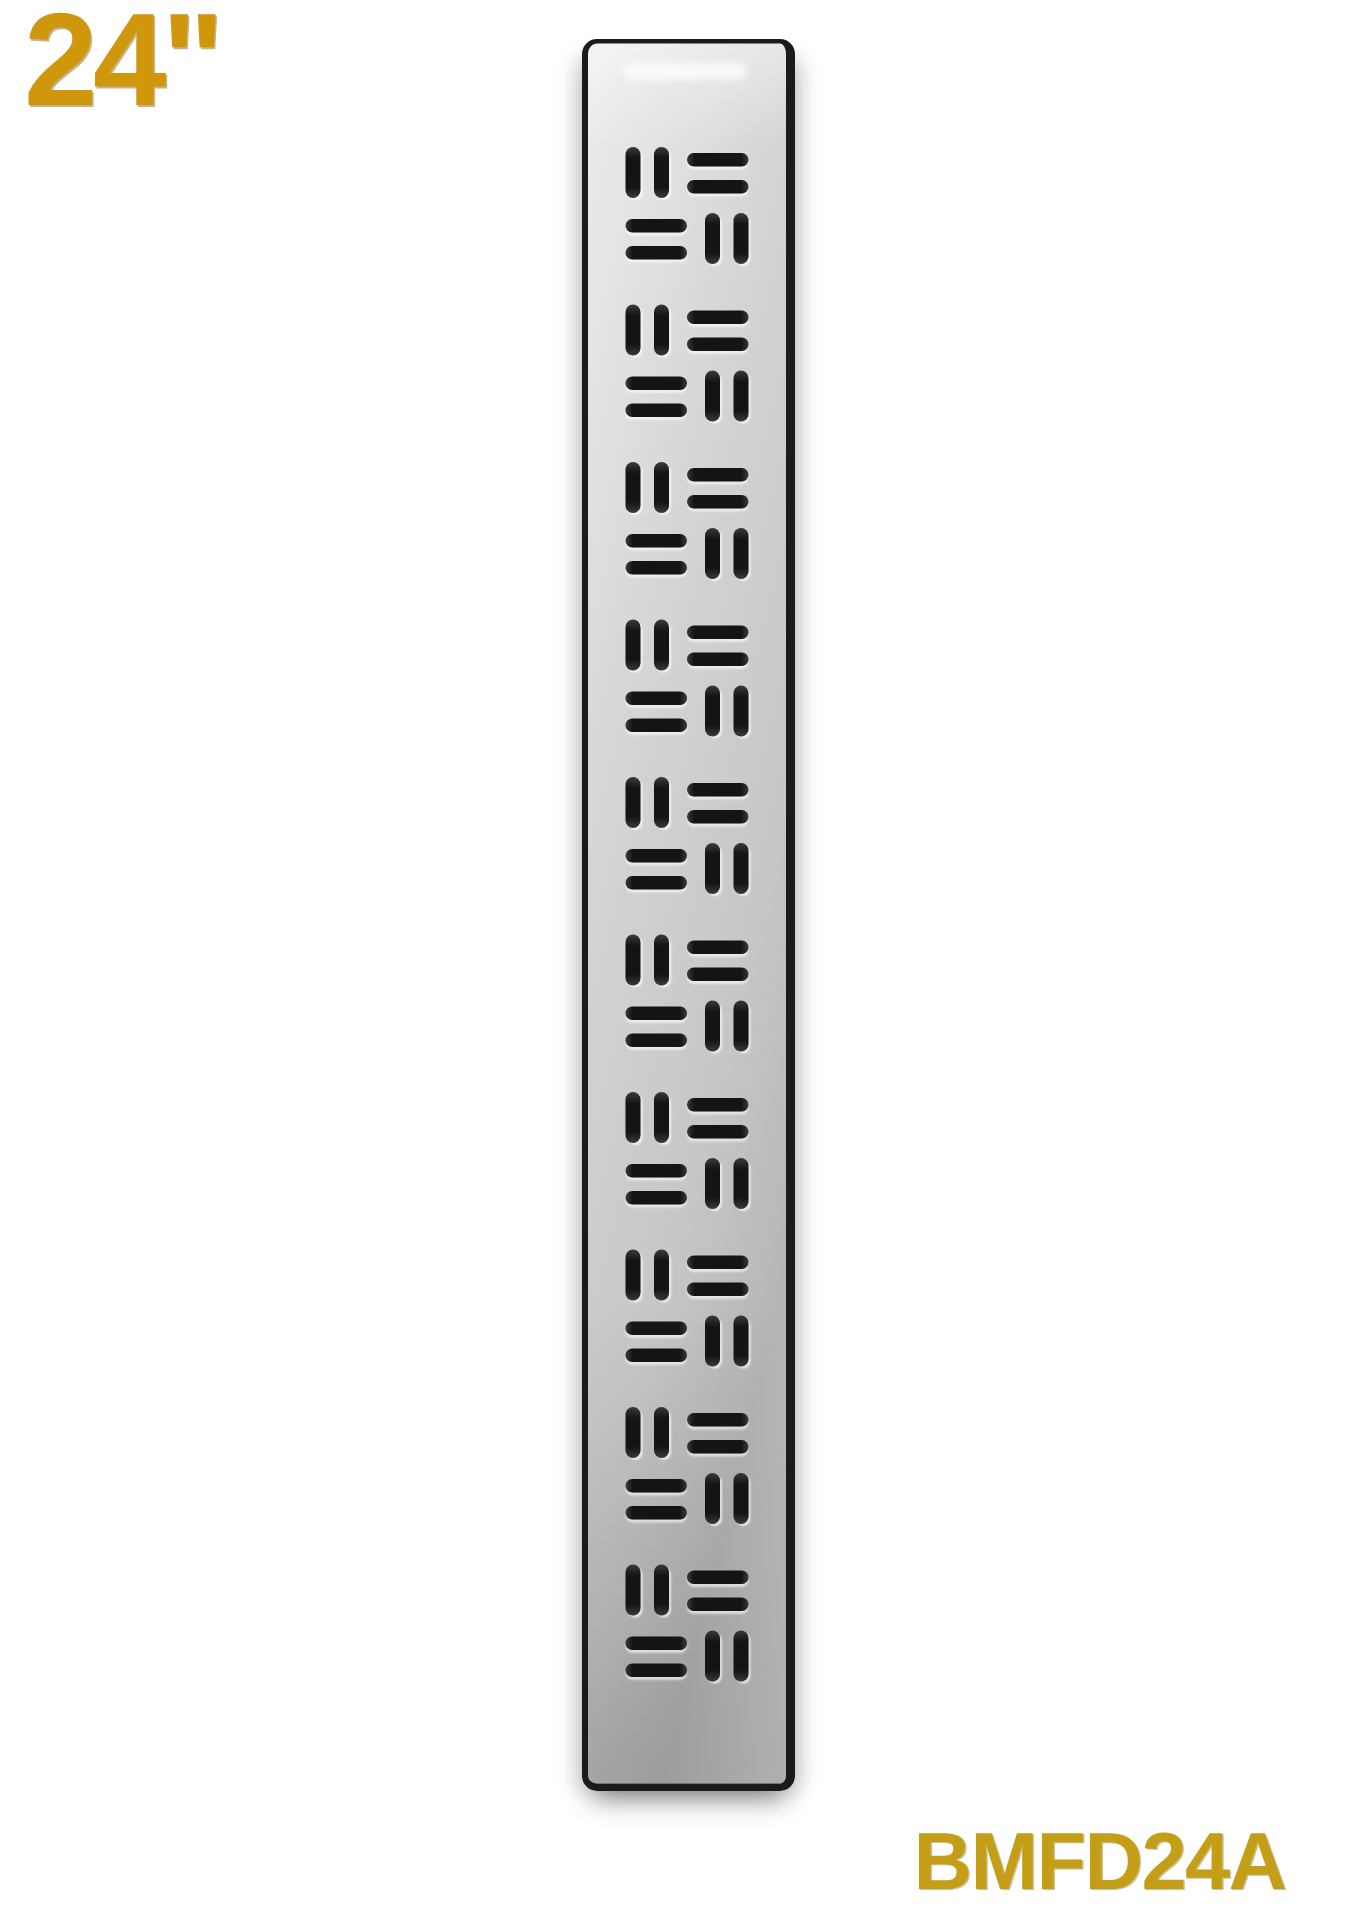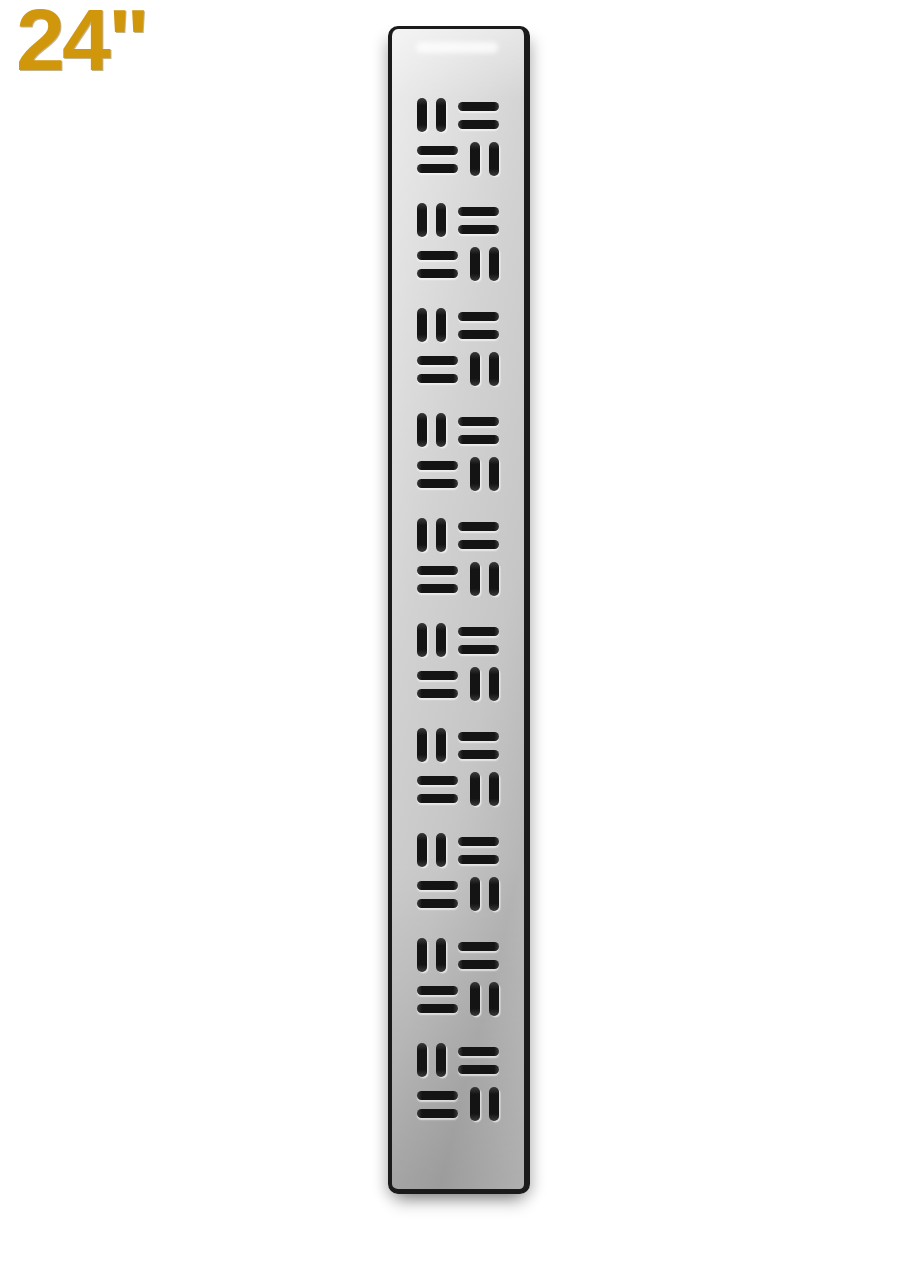--- a/index.html
+++ b/index.html
@@ -357,14 +357,15 @@
       </div>
       <div class="vpair">
         <span class="vslot"></span>
         <span class="vslot"></span>
       </div>
     </div>
   </div>
 </div>
   </div>
 
+  <div class="model-label">BMFD24A</div>
 
 </div>
 
 </body></html>

